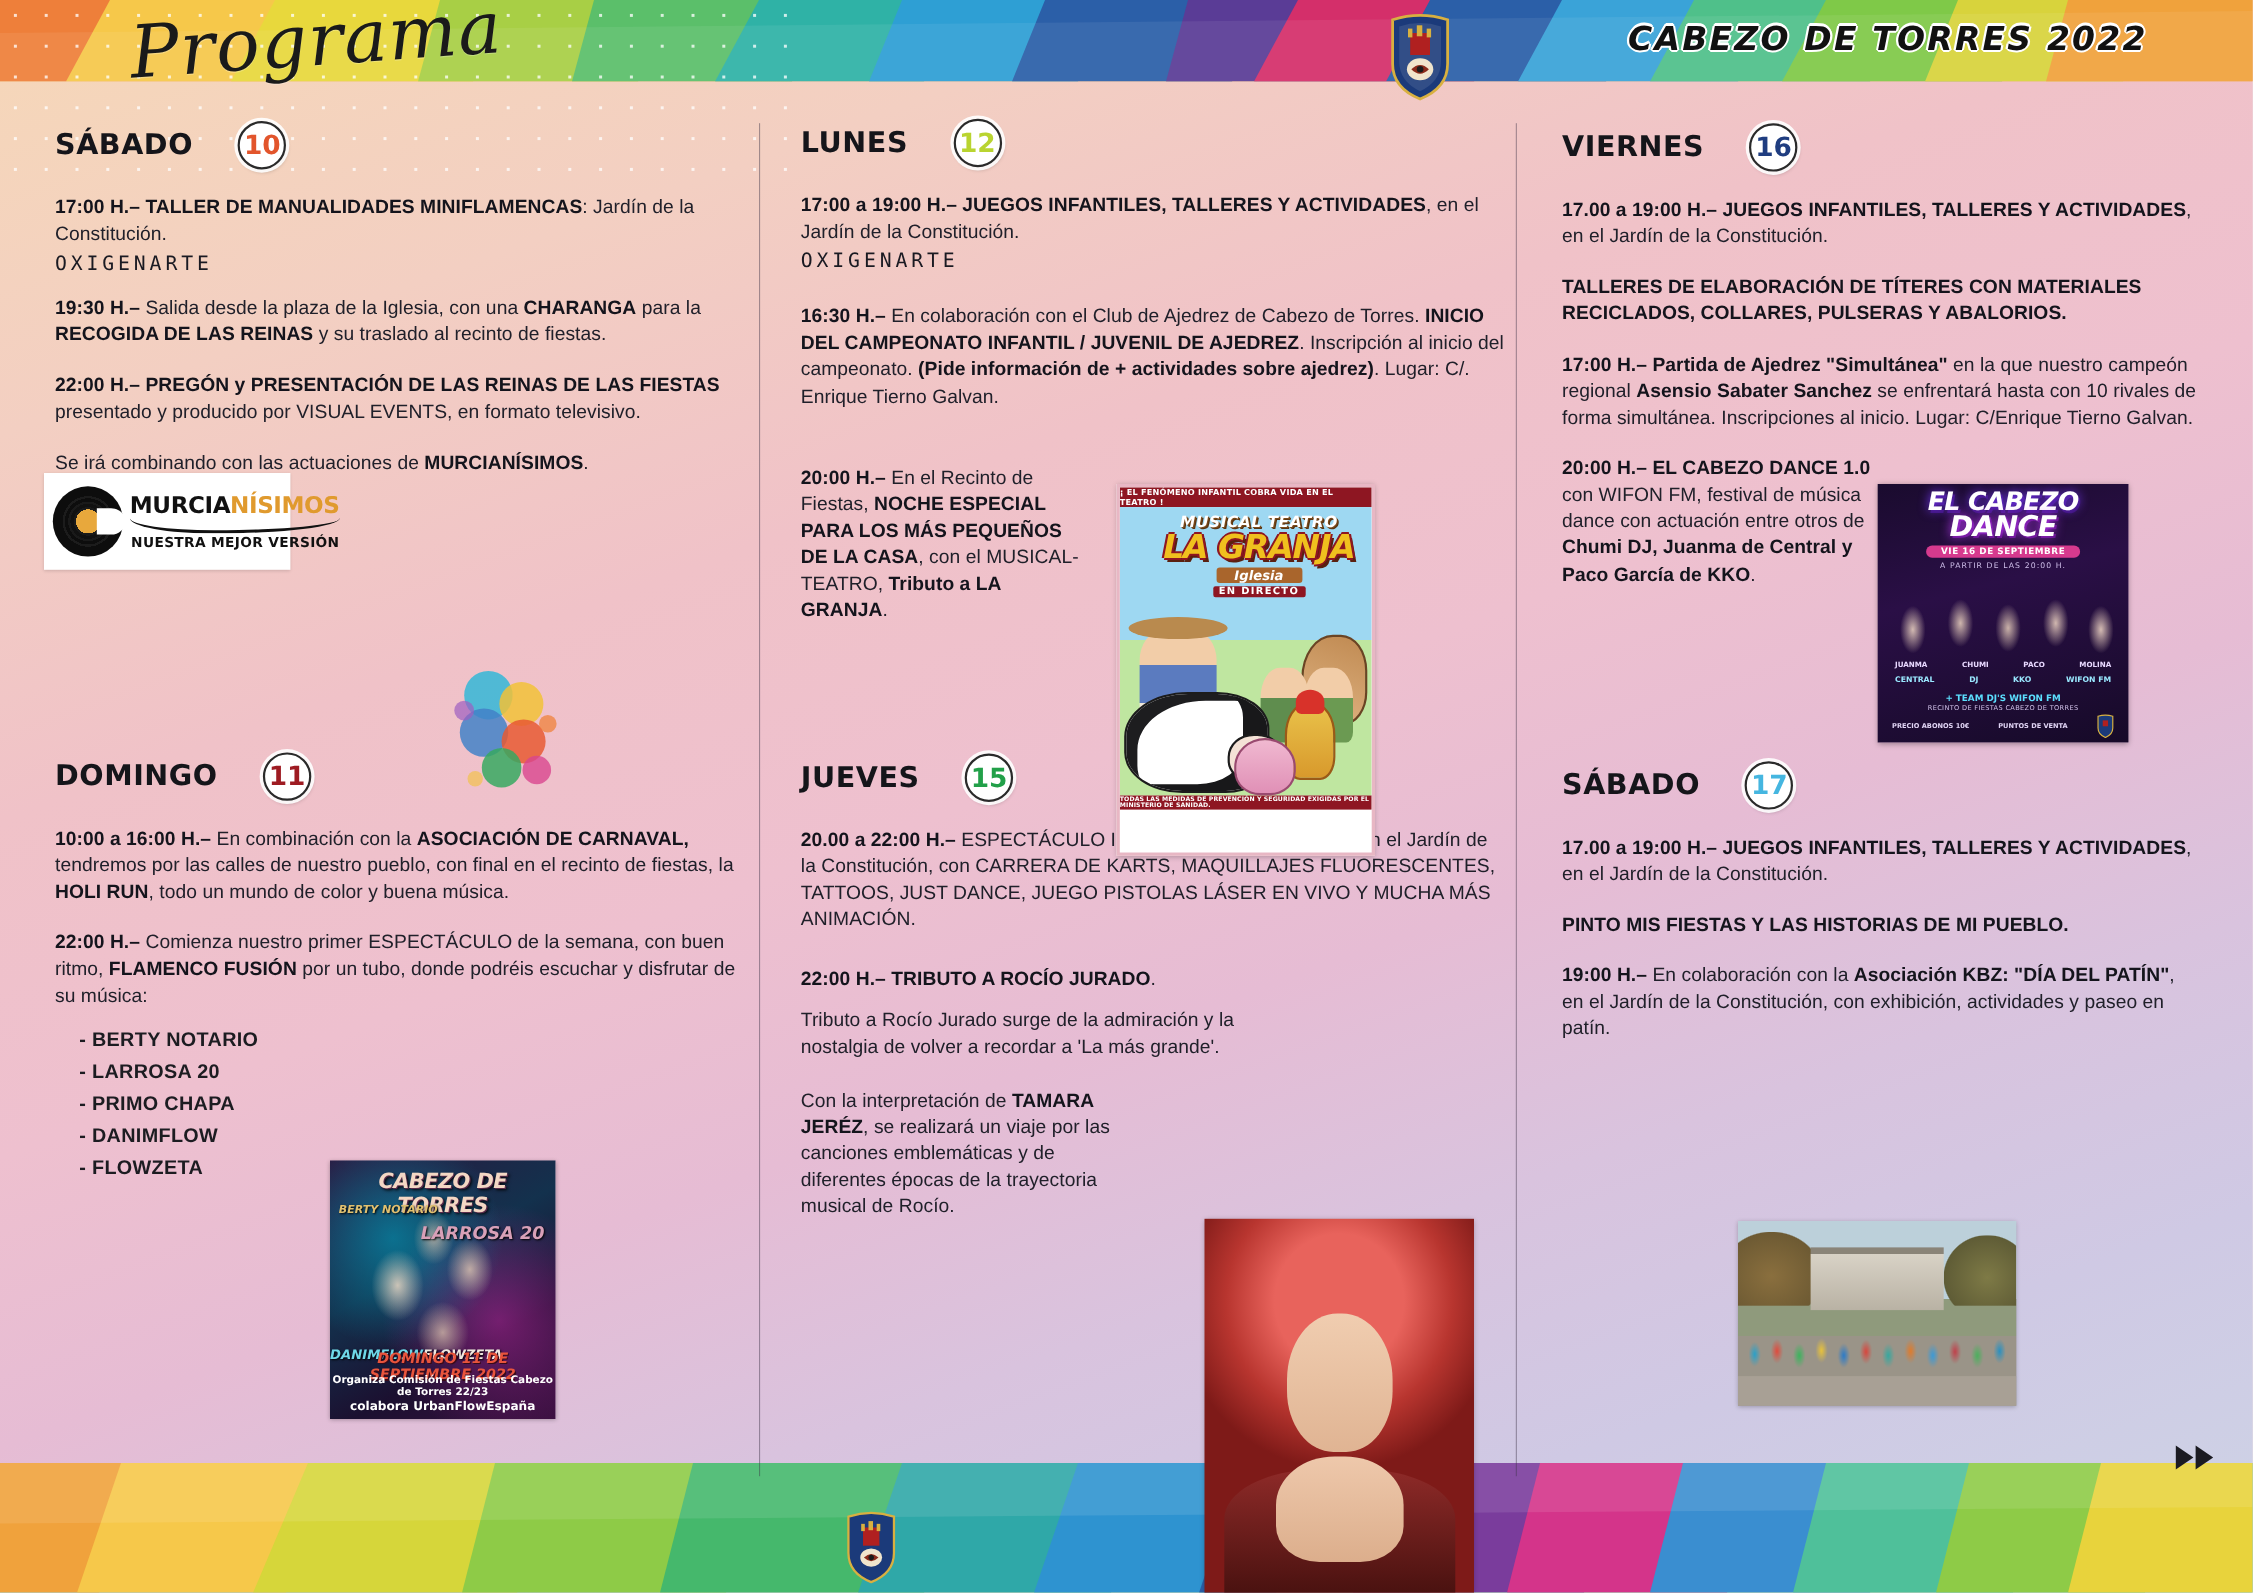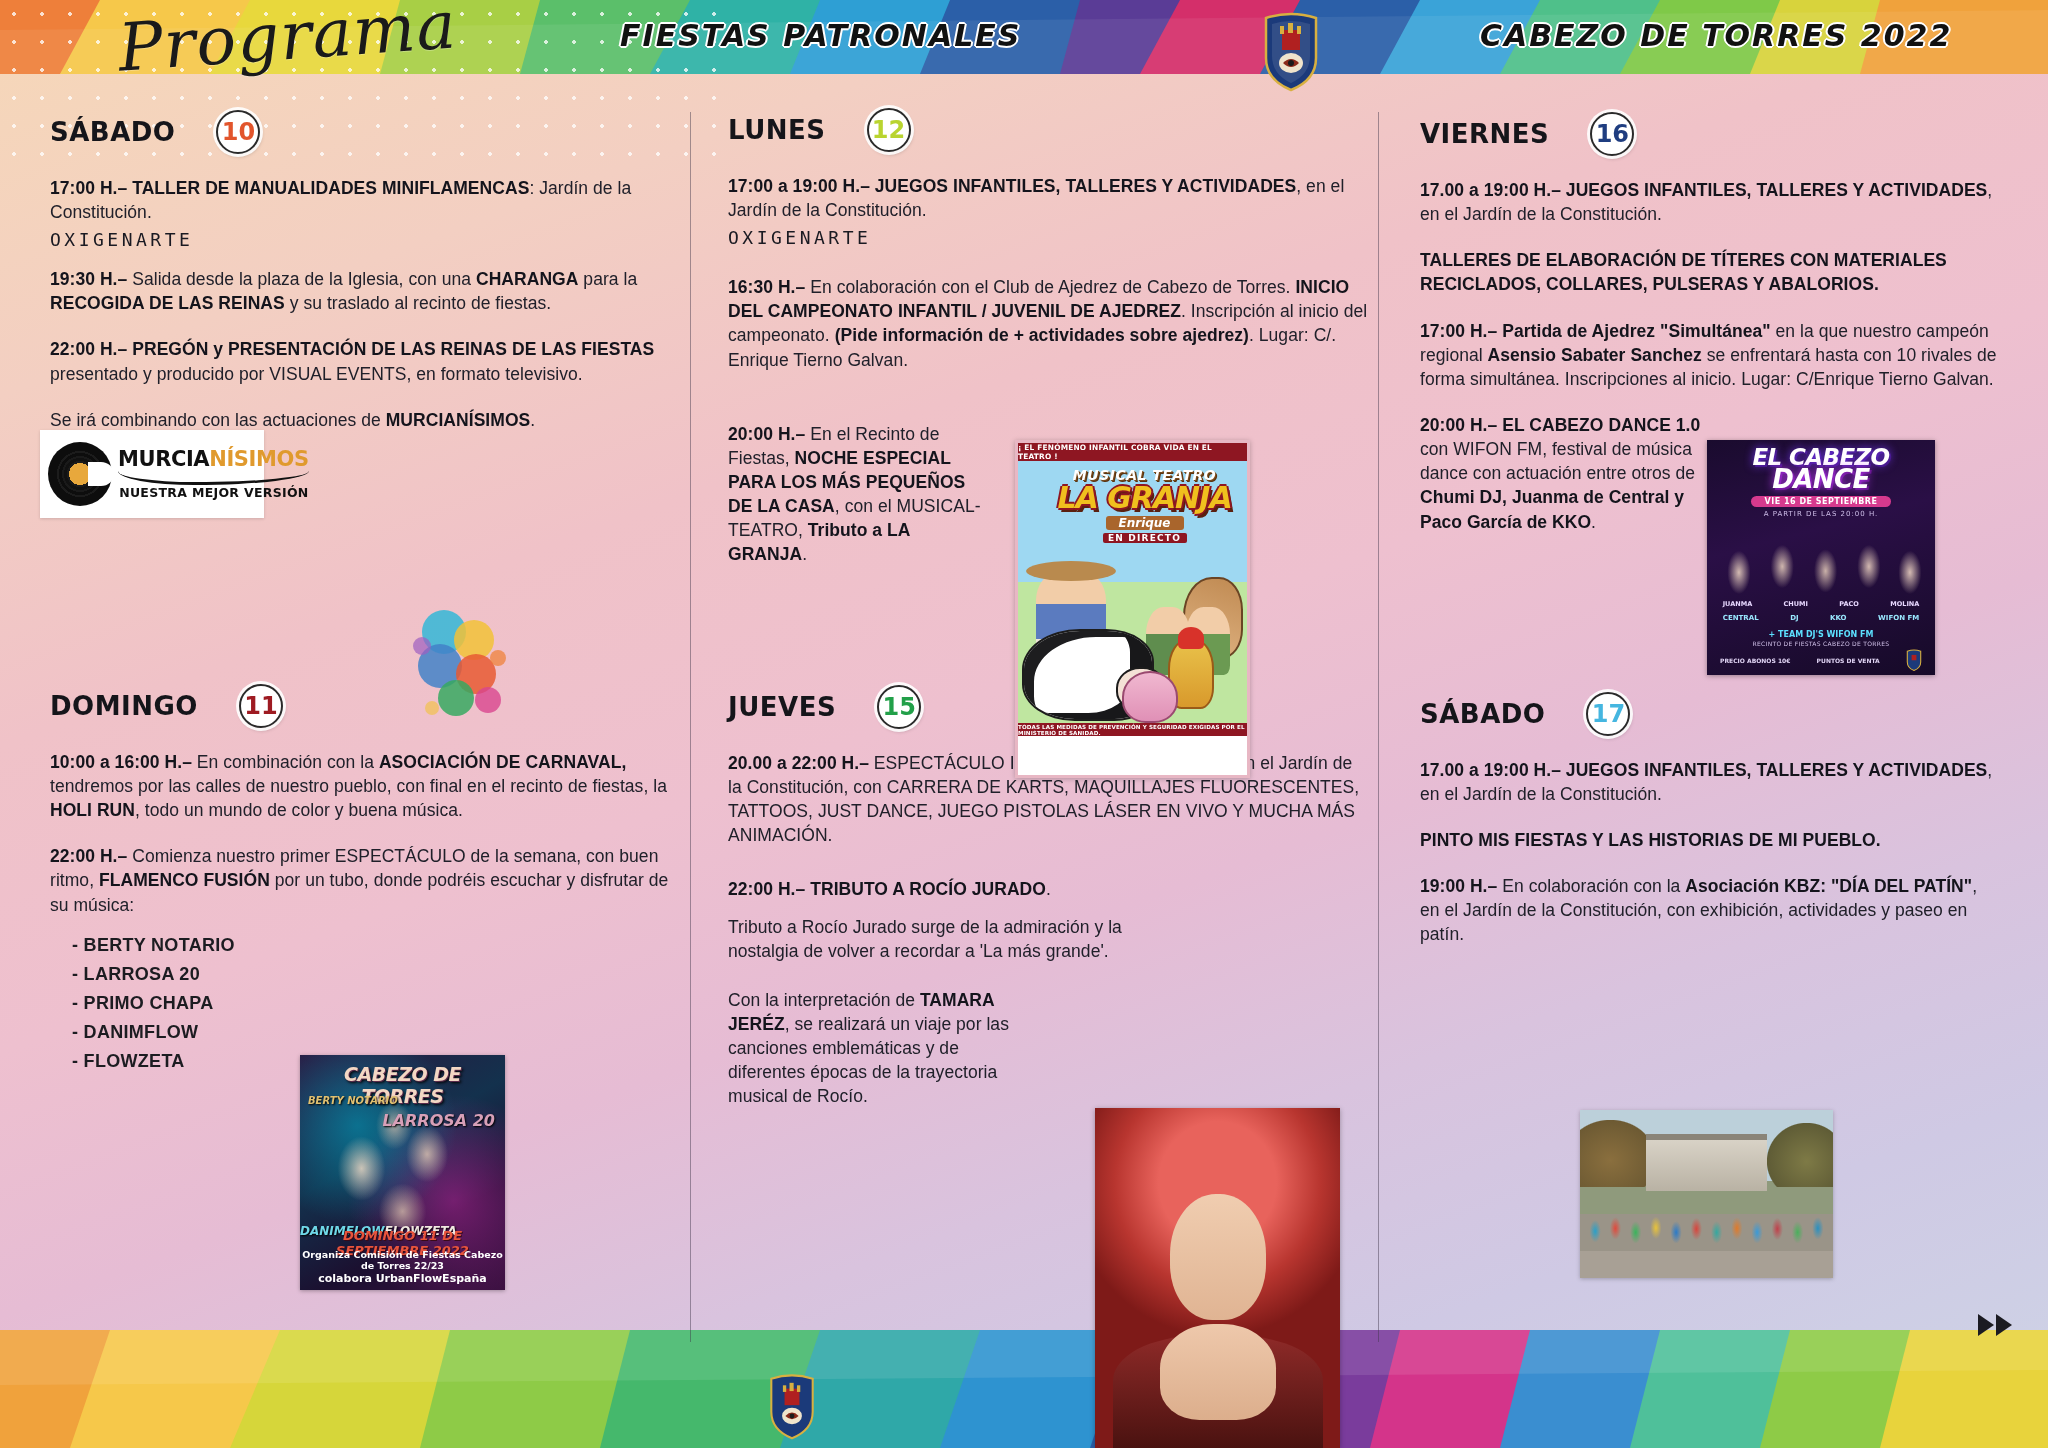--- a/index.html
+++ b/index.html
@@ -571,21 +571,20 @@
       <polygon points="1530,0 1730,0 1700,118 1500,118" fill="#3a8ed0"></polygon>
       <polygon points="1660,0 1860,0 1830,118 1630,118" fill="#4fc09a"></polygon>
       <polygon points="1790,0 1970,0 1950,118 1760,118" fill="#8ecb47"></polygon>
       <polygon points="1910,0 2048,0 2048,118 1880,118" fill="#e8d33c"></polygon>
       <polygon points="0,0 2048,0 2048,40 0,55" fill="#ffffff" opacity="0.10"></polygon>
     </svg>
   </div>
 
   <div id="header">
     <div class="programa-script">Programa</div>
-    <div class="hdr-center">FIESTAS PATRONALES</div>
     <div class="hdr-right">CABEZO DE TORRES 2022</div>
   </div>
 
   <svg class="crest header" viewBox="0 0 58 82">
     <path d="M4 8 Q29 0 54 8 L54 48 Q54 70 29 80 Q4 70 4 48 Z" fill="#1b3a7a" stroke="#d8b040" stroke-width="2.5"></path>
     <path d="M10 14 Q29 8 48 14 L48 46 Q48 64 29 73 Q10 64 10 46 Z" fill="#ffffff" opacity="0.1"></path>
     <rect x="20" y="20" width="18" height="20" fill="#b02020"></rect>
     <rect x="18" y="16" width="4" height="8" fill="#d8b040"></rect>
     <rect x="26" y="13" width="5" height="10" fill="#d8b040"></rect>
     <rect x="35" y="16" width="4" height="8" fill="#d8b040"></rect>
@@ -718,21 +717,21 @@
     <div class="blk" style="width:300px; margin-top:24px">
       <span>Con la interpretación de </span><b>TAMARA JERÉZ</b><span>, se realizará un viaje por las canciones emblemáticas y de diferentes épocas de la trayectoria musical de Rocío.</span>
     </div>
   </div>
 
   <div class="media" id="poster-granja">
     <div class="gj-top">¡ EL FENÓMENO INFANTIL COBRA VIDA EN EL TEATRO !</div>
     <div class="gj-sky">
       <div class="gj-mt">MUSICAL TEATRO</div>
       <div class="gj-lg">LA GRANJA</div>
-      <div class="gj-tr">Enrique</div>
+      <div class="gj-tr">Iglesia</div>
       <div class="gj-dir">EN DIRECTO</div>
       <div class="gj-scene">
         <div class="horse"></div>
         <div class="farmer"></div>
         <div class="kid1"></div>
         <div class="kid2"></div>
         <div class="rooster"></div>
         <div class="cow"></div>
         <div class="hen"></div>
       </div>

